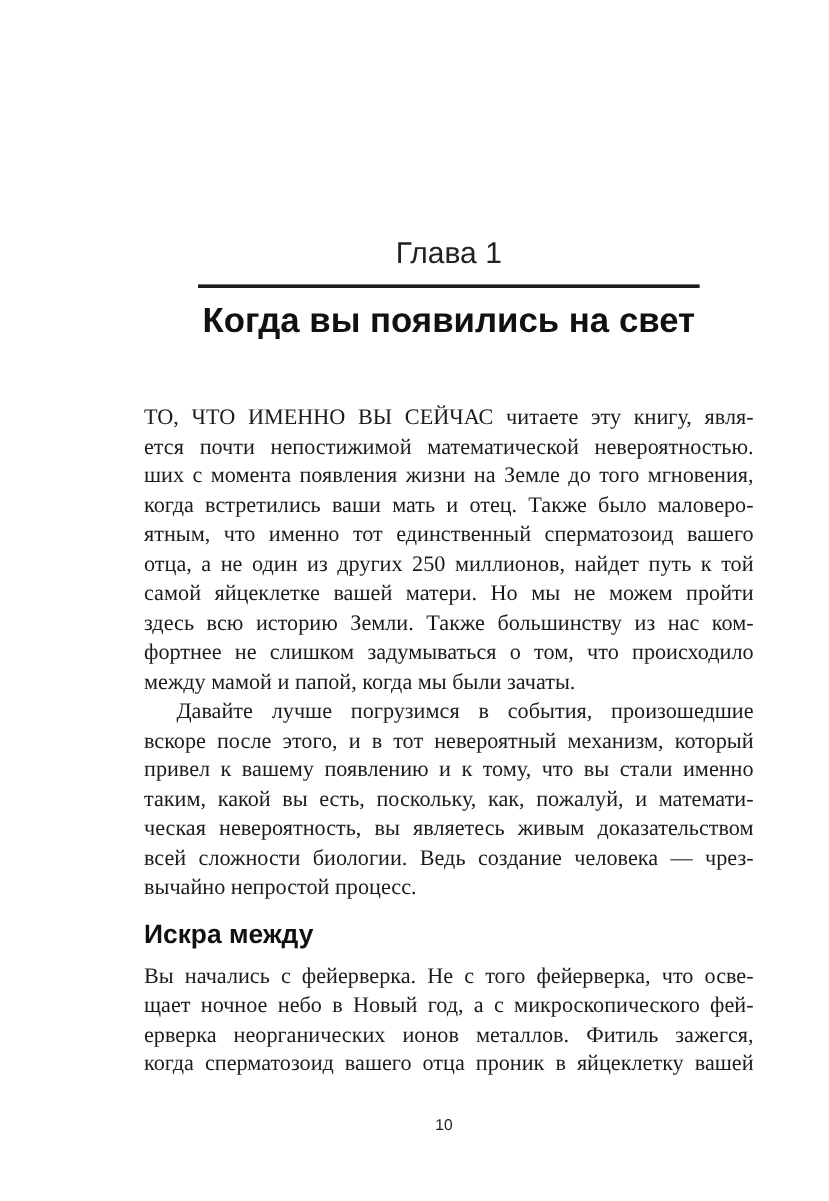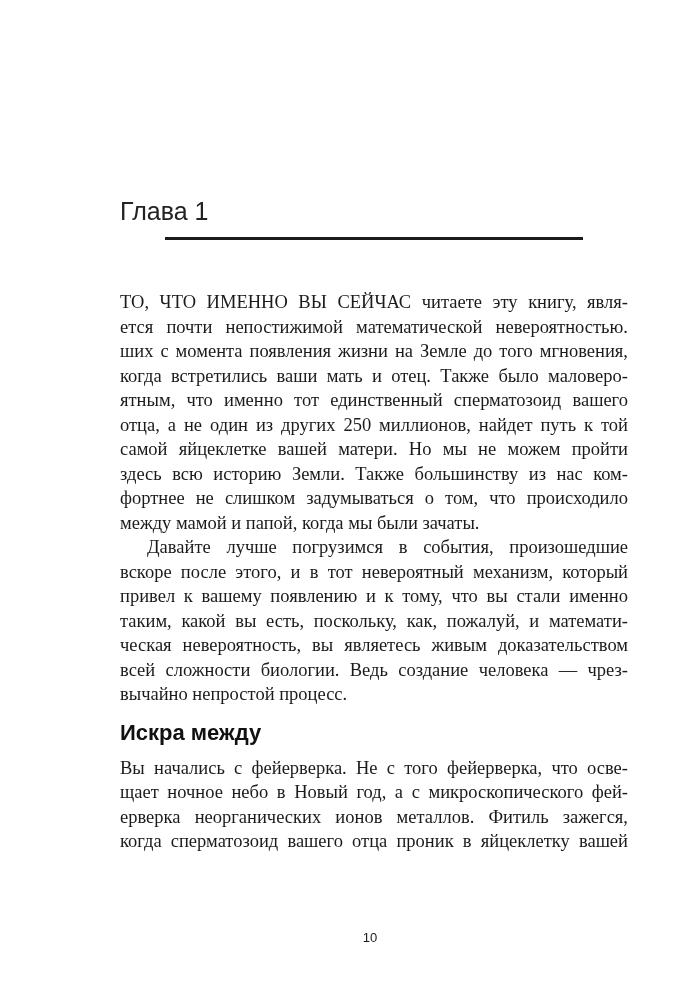--- a/index.html
+++ b/index.html
@@ -13,21 +13,21 @@
     height: 1001px;
     margin: 0 auto;
     background: #ffffff;
     color: #1b1b1b;
     box-sizing: border-box;
     padding: 196px 63px 0 120px;
     font-family: "Liberation Serif", "DejaVu Serif", serif;
     overflow: hidden;
   }
   .chapter-header {
-    text-align: left;
+    text-align: center;
   }
   .chapter-label {
     font-family: "Liberation Sans", "DejaVu Sans", sans-serif;
     font-size: 25px;
     line-height: 30px;
     font-weight: 400;
     color: #222222;
   }
   .chapter-rule {
     border: none;
@@ -85,20 +85,21 @@
     color: #1b1b1b;
   }
 </style>
 </head>
 <body>
 
 <div class="book-page">
   <header class="chapter-header">
     <div class="chapter-label">Глава 1</div>
     <hr class="chapter-rule">
+    <h1 class="chapter-title">Когда вы появились на свет</h1>
   </header>
 
   <main class="body-text" id="content">
       <div class="paragraph">
         <div class="line">ТО, ЧТО ИМЕННО ВЫ СЕЙЧАС читаете эту книгу, явля-</div>
         <div class="line">ется почти непостижимой математической невероятностью.</div>
         <div class="line">ших с момента появления жизни на Земле до того мгновения,</div>
         <div class="line">когда встретились ваши мать и отец. Также было маловеро-</div>
         <div class="line">ятным, что именно тот единственный сперматозоид вашего</div>
         <div class="line">отца, а не один из других 250 миллионов, найдет путь к той</div>

